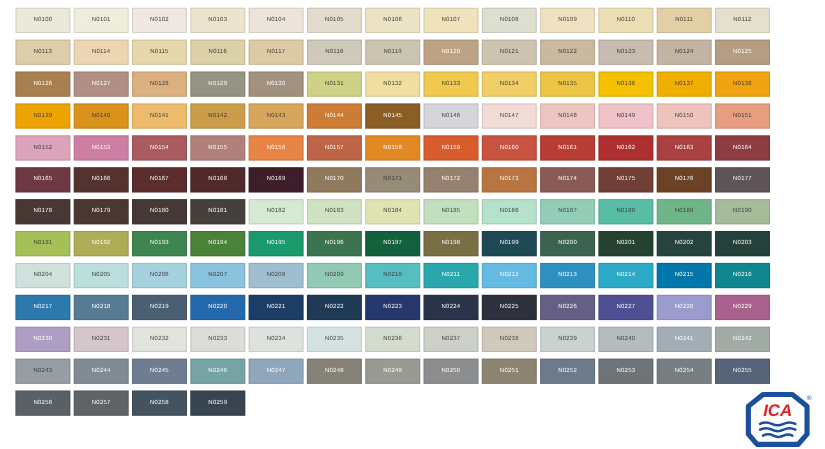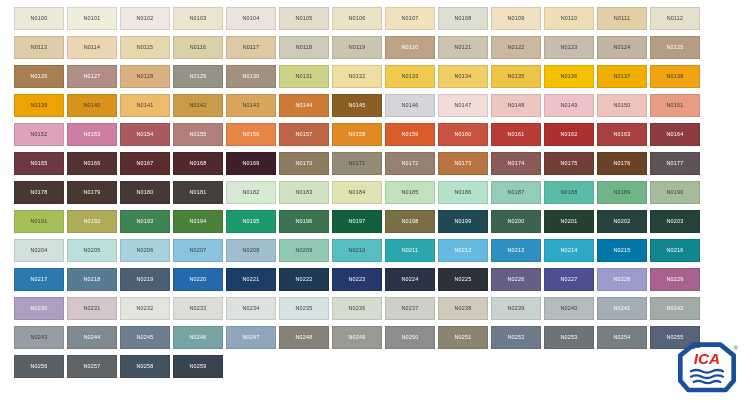--- a/index.html
+++ b/index.html
@@ -46,21 +46,21 @@
     user-select: none;
   }
 
   .swatch.dark-text .swatch-label { color: #3a3a38; }
   .swatch.light-text .swatch-label { color: #ffffff; }
 
   
   #ica-logo {
     position: absolute;
     right: 9px;
-    bottom: 14px;
+    bottom: 0;
     width: 68px;
     height: 52px;
   }
   #ica-logo svg { display: block; width: 100%; height: 100%; }
 </style>
 </head>
 <body>
 
 <div id="palette-grid">
     <div class="swatch dark-text" title="N0100" style="background-color: rgb(235, 233, 218);">

